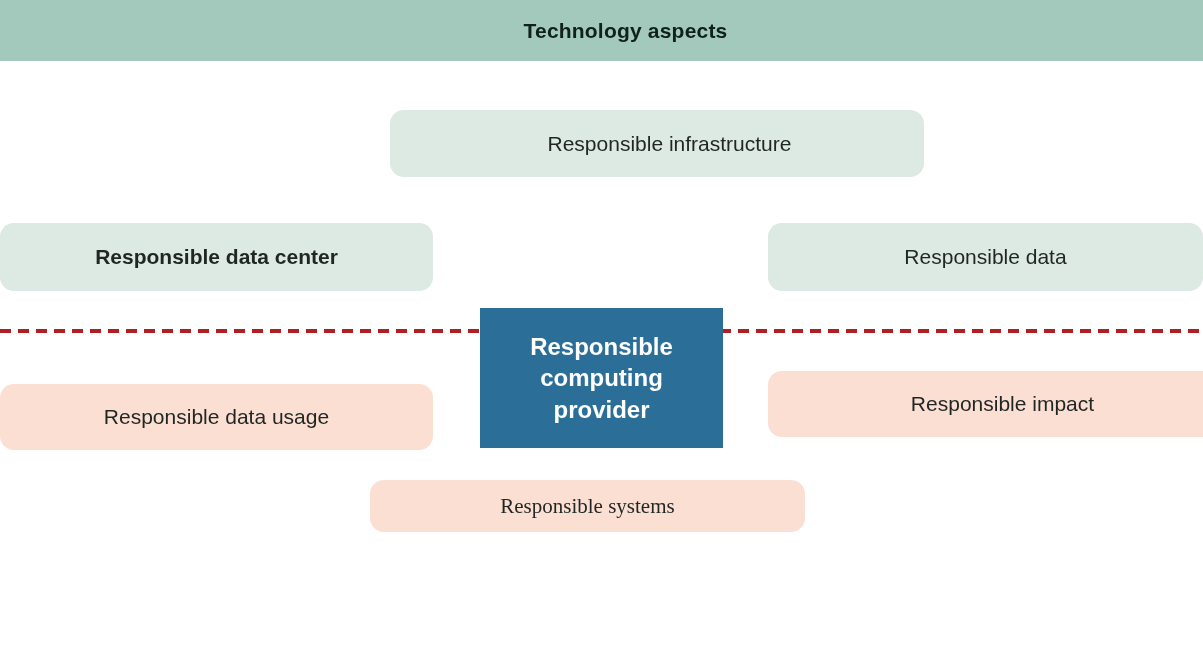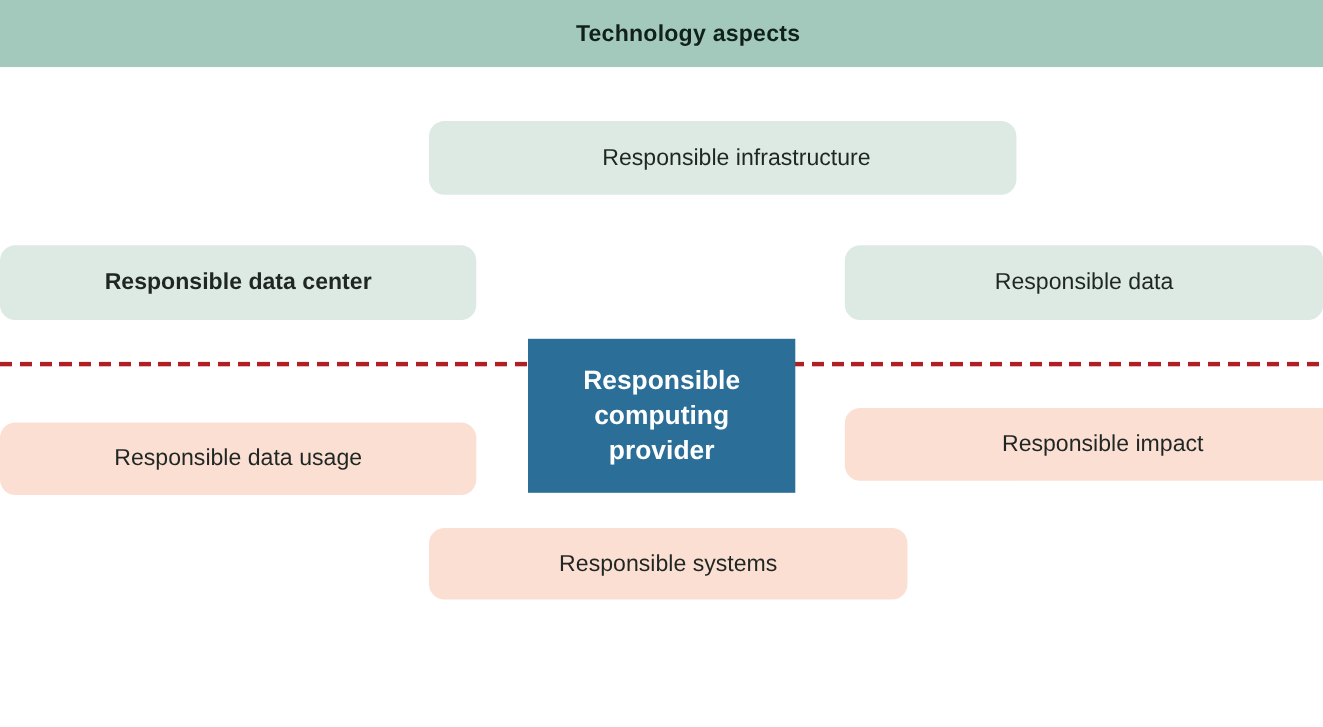--- a/index.html
+++ b/index.html
@@ -45,21 +45,21 @@
     text-align: center;
   }
   .pill.mint { background: var(--mint-box-bg, #dde9e3); }
   .pill.blush { background: var(--blush-box-bg, #fcdfd3); }
 
   .pill-infrastructure { left: 390px; top: 110px; width: 509px; height: 67px; padding-left: 25px; }
   .pill-data-center    { left: 0px;   top: 223px; width: 433px; height: 68px; font-weight: bold; }
   .pill-code           { left: 768px; top: 223px; width: 435px; height: 68px; }
   .pill-data-usage     { left: 0px;   top: 371px; width: 433px; height: 66px; margin-top: 13px; }
   .pill-impact         { left: 768px; top: 371px; width: 435px; height: 66px; padding-left: 17px; }
-  .pill-systems        { left: 390px; top: 480px; width: 435px; height: 65px; }
+  .pill-systems        { left: 370px; top: 480px; width: 435px; height: 52px; font-family: Liberation Serif, serif; }
 
   
   .divider {
     position: absolute;
     left: 0;
     top: 329px;
     width: 100%;
     height: 4px;
     background: repeating-linear-gradient(
       90deg,

